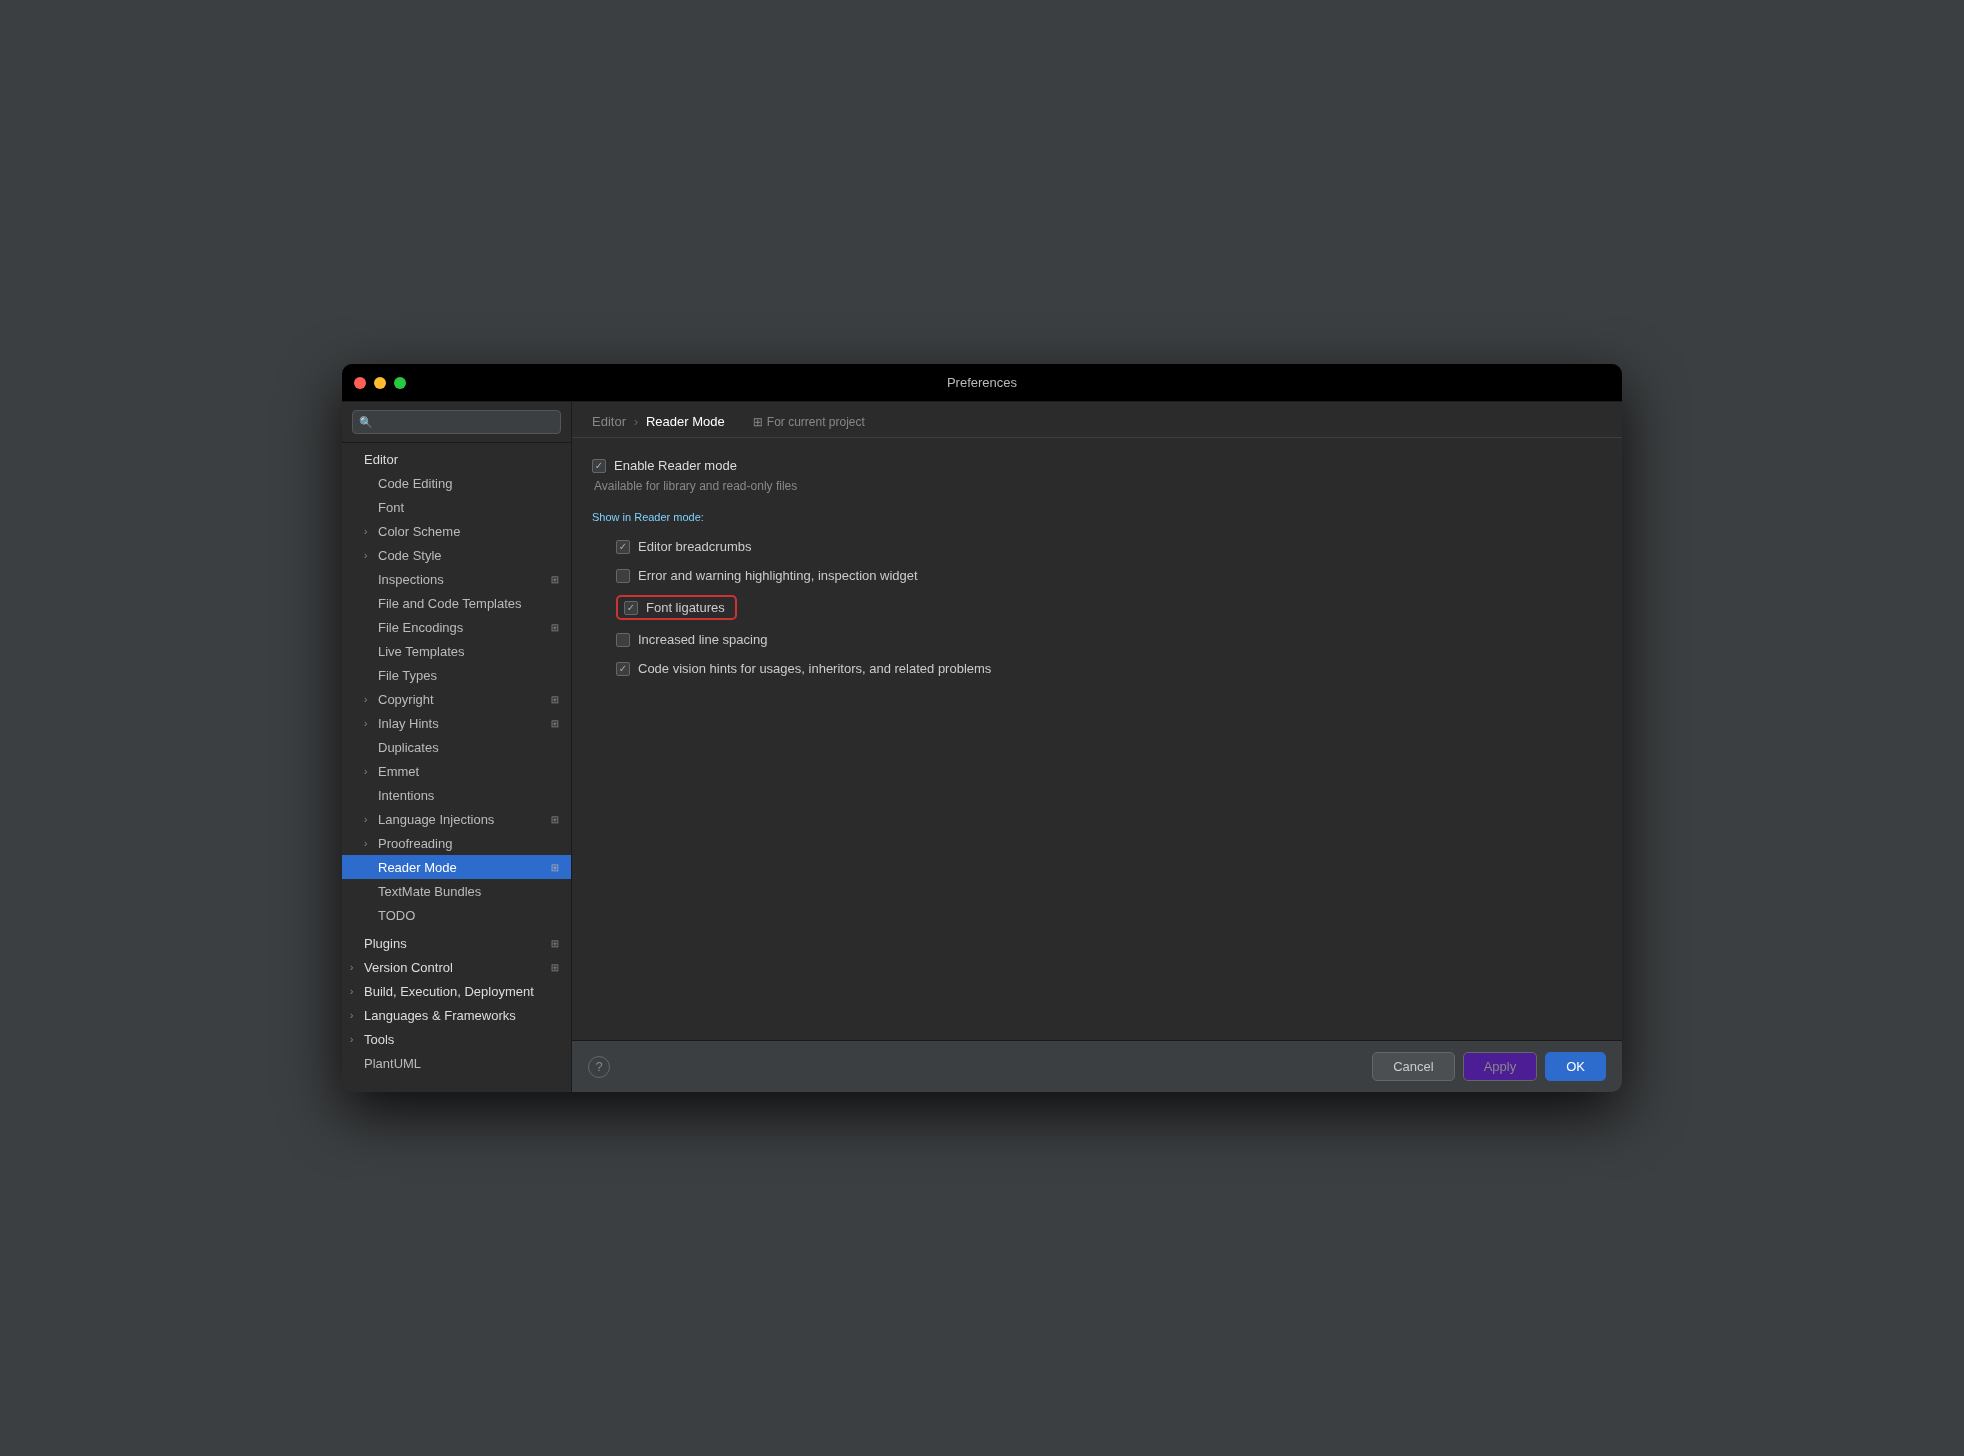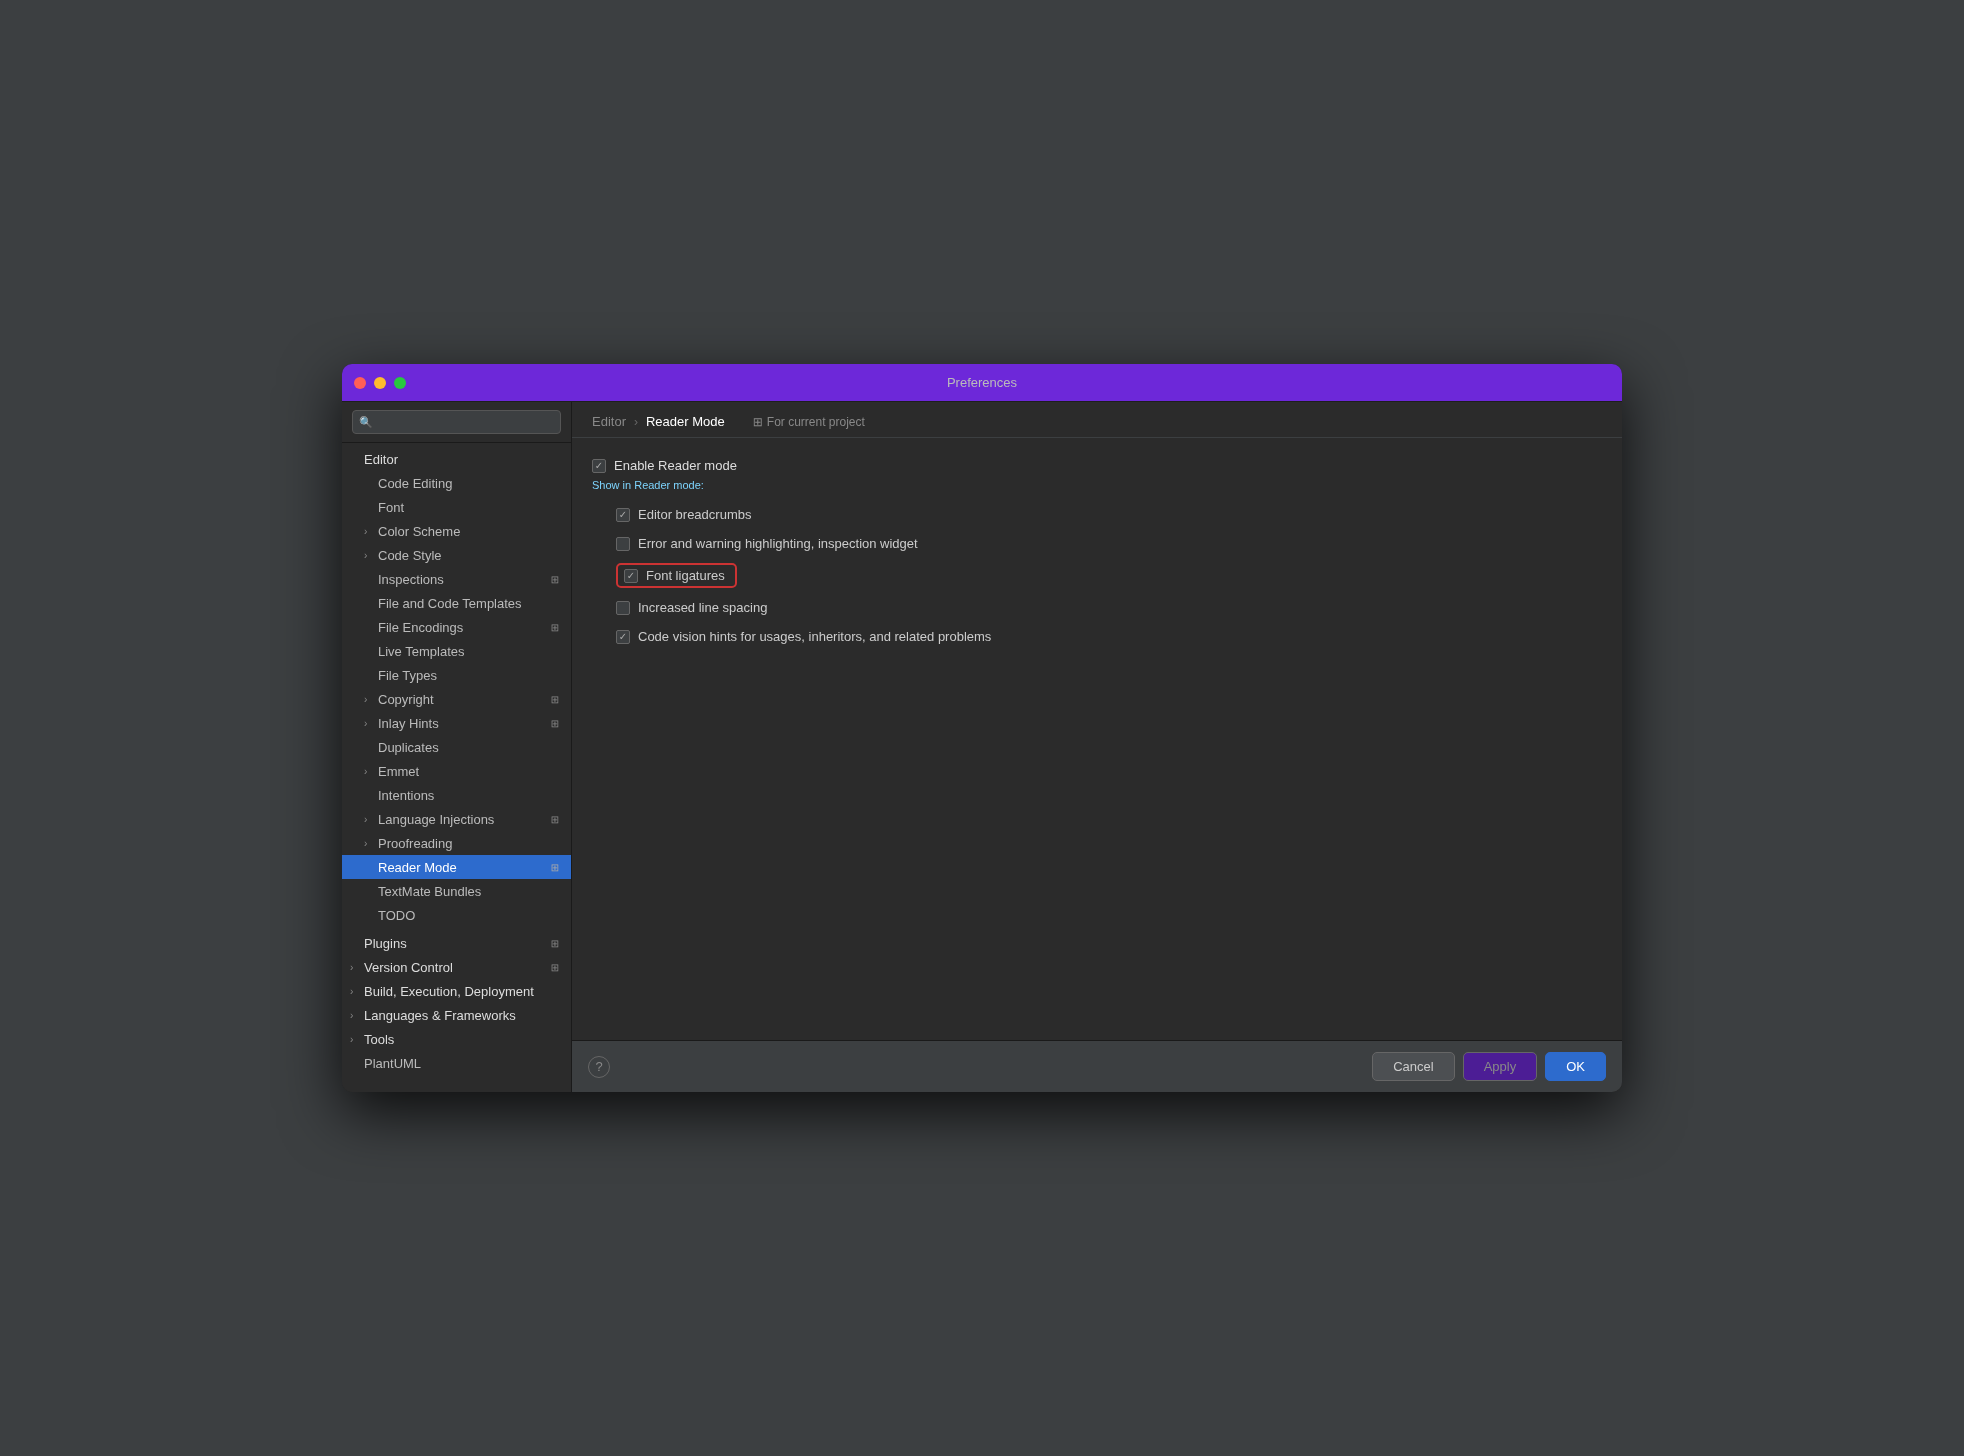--- a/index.html
+++ b/index.html
@@ -16,21 +16,21 @@
       width: 1280px;
       height: 728px;
       background: #2b2b2b;
       border-radius: 10px;
       overflow: hidden;
       display: flex;
       flex-direction: column;
       box-shadow: 0 20px 60px rgba(0,0,0,0.8);
     }
     .titlebar {
-      background: #6d28d9;
+      background: #000000;
       height: 38px;
       display: flex;
       align-items: center;
       padding: 0 12px;
       flex-shrink: 0;
       border-bottom: 1px solid #1e1e1e;
       position: relative;
     }
     .traffic-lights {
       display: flex;
@@ -473,20 +473,21 @@
           <span>For current project</span>
         </div>
       </div>
 
       <div class="panel-body">
 
         <div class="enable-row">
           <div class="checkbox checked"></div>
           <span class="enable-label">Enable Reader mode</span>
         </div>
+        <div class="subtitle">Available for library and read-only files</div>
 
         <div class="show-label">Show in Reader mode:</div>
 
         <div class="checkbox-rows-container">
 
 
           <div class="checkbox-row-normal">
             <div class="checkbox checked"></div>
             <span class="checkbox-label">Editor breadcrumbs</span>
           </div>

